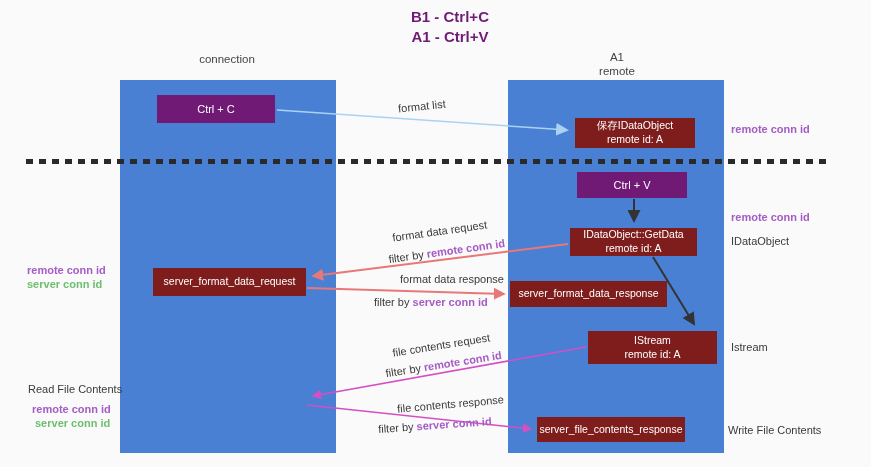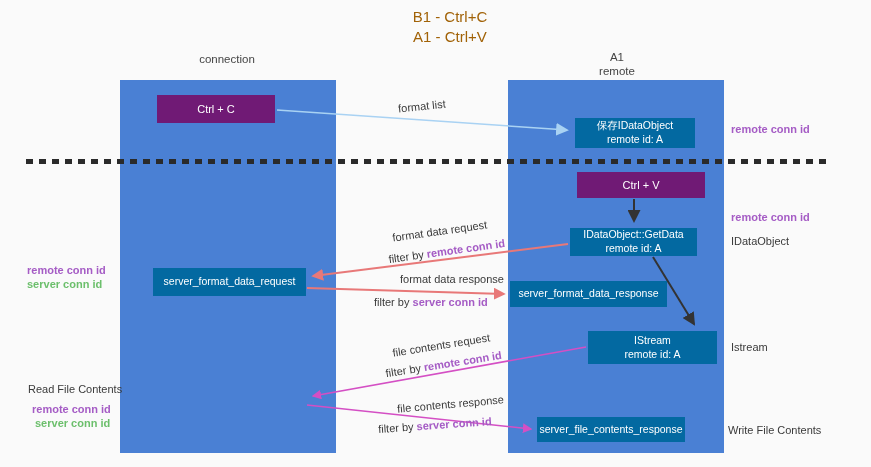--- a/index.html
+++ b/index.html
@@ -5,37 +5,37 @@
   html,body{margin:0;padding:0;}
   .canvas{
     position:relative; width:871px; height:467px;
     background:#fafafa; overflow:hidden;
     font-family:"Liberation Sans", sans-serif;
     color:#3a3a3a;
   }
   .abs{position:absolute;}
   .title{
     left:300px; top:7px; width:300px; text-align:center;
-    font-size:15px; line-height:1.3; color:#a16207;
+    font-size:15px; line-height:1.3; color:#701a75;font-weight:bold;
   }
   .lane-header{
     width:154px; text-align:center; font-size:11.5px; line-height:1.25; color:#454545;
   }
   .lane{
     background:#4a80d4; top:80px; width:216px; height:373px;
   }
   .dashline{
     left:26px; top:159px; width:804px; height:5px;
     background:repeating-linear-gradient(to right,#2a2a2a 0 7px, transparent 7px 13px);
   }
   .node{
     display:flex; flex-direction:column; align-items:center; justify-content:center;
     color:#fff; text-align:center; font-size:11px; line-height:1.3;
   }
-  .node.orange{ background:#0369a1; }
+  .node.orange{ background:#7f1d1d; }
   .node.green{ background:#701a75; }
   .node .small{ font-size:10.5px; }
   .side-label{ font-size:11px; white-space:nowrap; }
   .purple{ color:#a55cc5; font-weight:bold; }
   .greentxt{ color:#6cbf6c; font-weight:bold; }
   .blacktxt{ color:#3a3a3a; font-weight:normal; }
   .anno{ font-size:11px; color:#3a3a3a; white-space:nowrap; transform-origin:center; }
   svg.overlay{ position:absolute; left:0; top:0; pointer-events:none; }
 </style>
 </head>
@@ -87,21 +87,21 @@
 
   <div class="abs node green" style="left:157px; top:95px; width:118px; height:28px;">
     <div>Ctrl + C</div>
   </div>
 
   <div class="abs node orange" style="left:575px; top:118px; width:120px; height:30px;">
     <div class="small">保存IDataObject</div>
     <div class="small">remote id: A</div>
   </div>
 
-  <div class="abs node green" style="left:577px; top:172px; width:128px; height:26px;">
+  <div class="abs node green" style="left:577px; top:172px; width:110px; height:26px;">
     <div>Ctrl + V</div>
   </div>
 
   <div class="abs node orange" style="left:570px; top:228px; width:127px; height:28px;">
     <div class="small">IDataObject::GetData</div>
     <div class="small">remote id: A</div>
   </div>
 
   <div class="abs node orange" style="left:153px; top:268px; width:153px; height:28px;">
     <div class="small">server_format_data_request</div>

